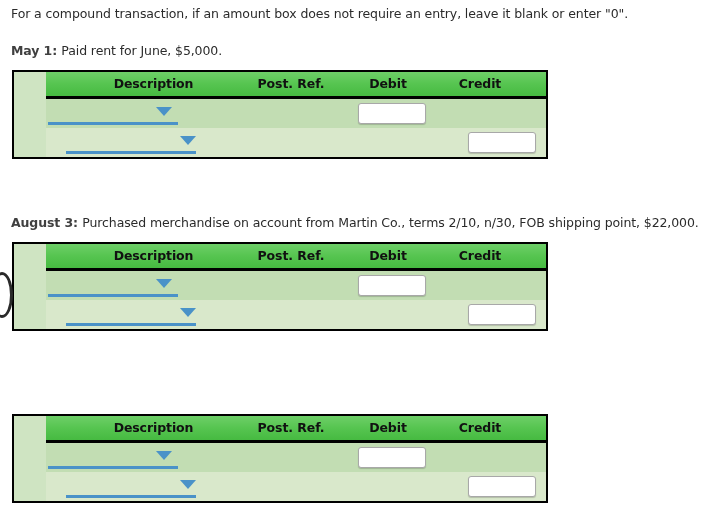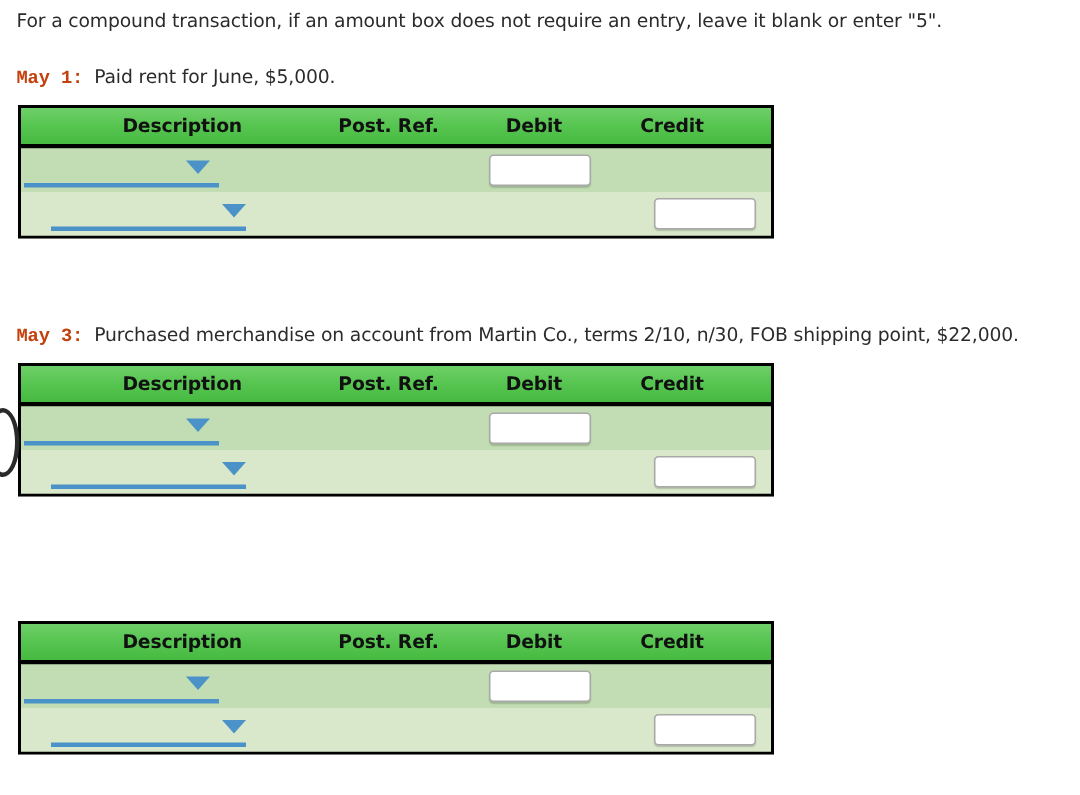--- a/index.html
+++ b/index.html
@@ -39,32 +39,32 @@
     position: absolute;
     left: 11px;
     font-size: 12.5px;
     line-height: 16px;
     color: #2b2b2b;
     white-space: nowrap;
     letter-spacing: -0.1px;
   }
   .txn-line .txn-date {
     font-weight: bold;
-    color: #c2410c;
-    font-family: Liberation Mono, monospace;
+    color: #404040;
   }
 
   
   .journal {
     position: absolute;
     left: 12px;
     width: 500px;
     border: 2px solid #000000;
     box-sizing: content-box;
     background: #cfe4c2;
+    padding-left: 32px;
   }
 
   .jrow-head {
     height: 24px;
     background: linear-gradient(to bottom, #6ecf68 0%, #57c551 48%, #46ba41 100%);
     border-bottom: 3px solid #000000;
     position: relative;
   }
   .jrow-head .col {
     position: absolute;
@@ -146,21 +146,21 @@
     border: 3px solid #2a2a2a;
     border-radius: 50%;
     background: transparent;
   }
 </style>
 </head>
 <body>
 
 <div class="page">
 
-  <div class="instruction">For a compound transaction, if an amount box does not require an entry, leave it blank or enter "5".</div>
+  <div class="instruction">For a compound transaction, if an amount box does not require an entry, leave it blank or enter "0".</div>
 
   <div class="txn-line" style="top:43px;">
     <span class="txn-date">May 1: </span>
     <span>Paid rent for June, $5,000.</span>
   </div>
 
   <div class="journal" style="top:70px;">
     <div class="jrow-head">
       <div class="col col-desc">Description</div>
       <div class="col col-post">Post. Ref.</div>
@@ -179,21 +179,21 @@
     <div class="jrow jrow-b">
       <div class="combo combo-r2">
         <span class="caret"></span>
         <span class="rule"></span>
       </div>
       <input class="amount-box amount-credit" type="text" value="" style="">
     </div>
   </div>
 
   <div class="txn-line" style="top:215px;">
-    <span class="txn-date">May 3: </span>
+    <span class="txn-date">August 3: </span>
     <span>Purchased merchandise on account from Martin Co., terms 2/10, n/30, FOB shipping point, $22,000.</span>
   </div>
 
   <div class="journal" style="top:242px;">
     <div class="jrow-head">
       <div class="col col-desc">Description</div>
       <div class="col col-post">Post. Ref.</div>
       <div class="col col-debit">Debit</div>
       <div class="col col-credit">Credit</div>
     </div>

